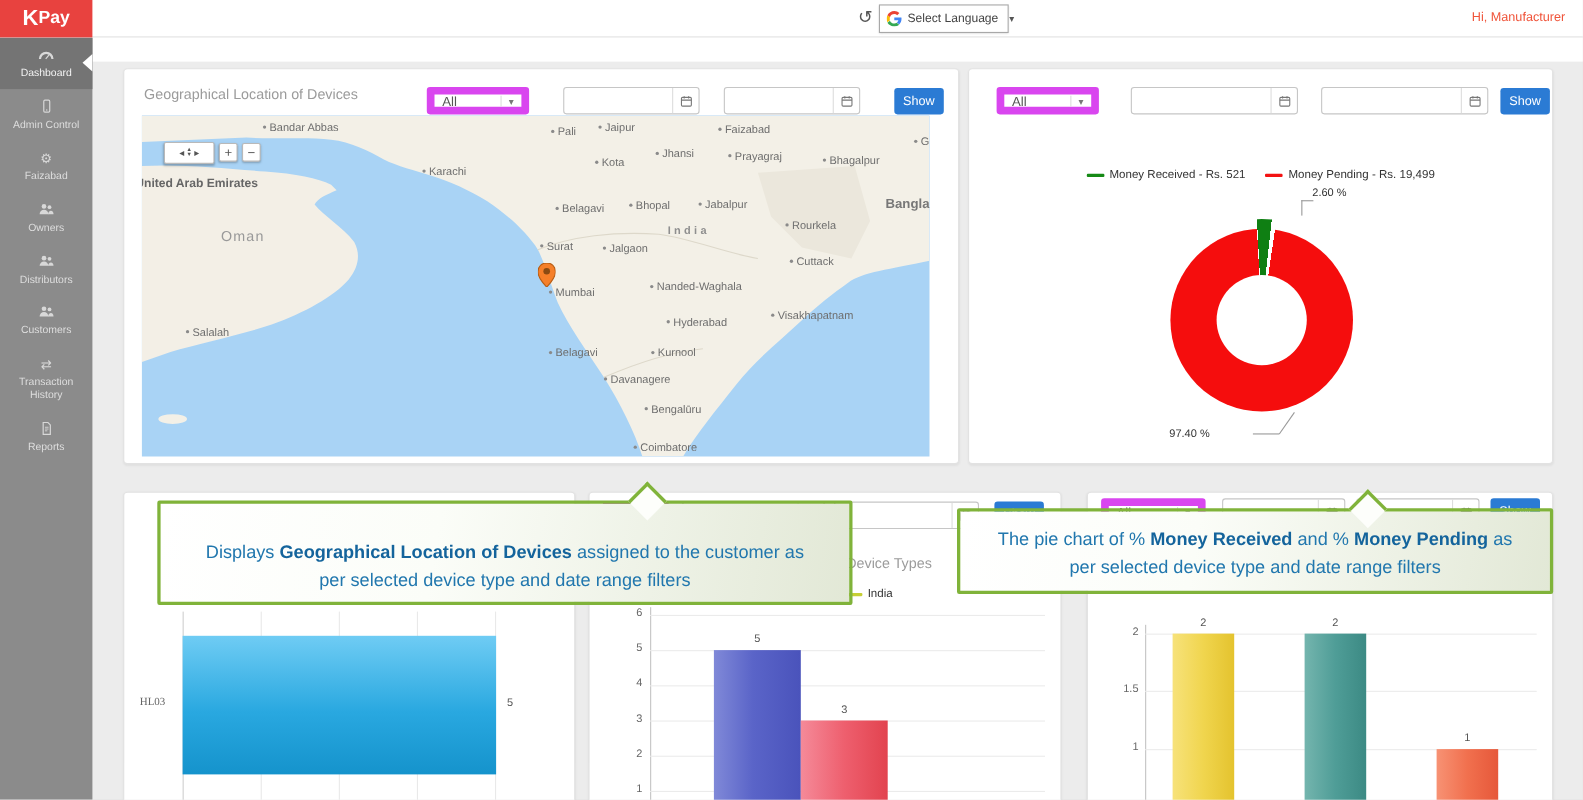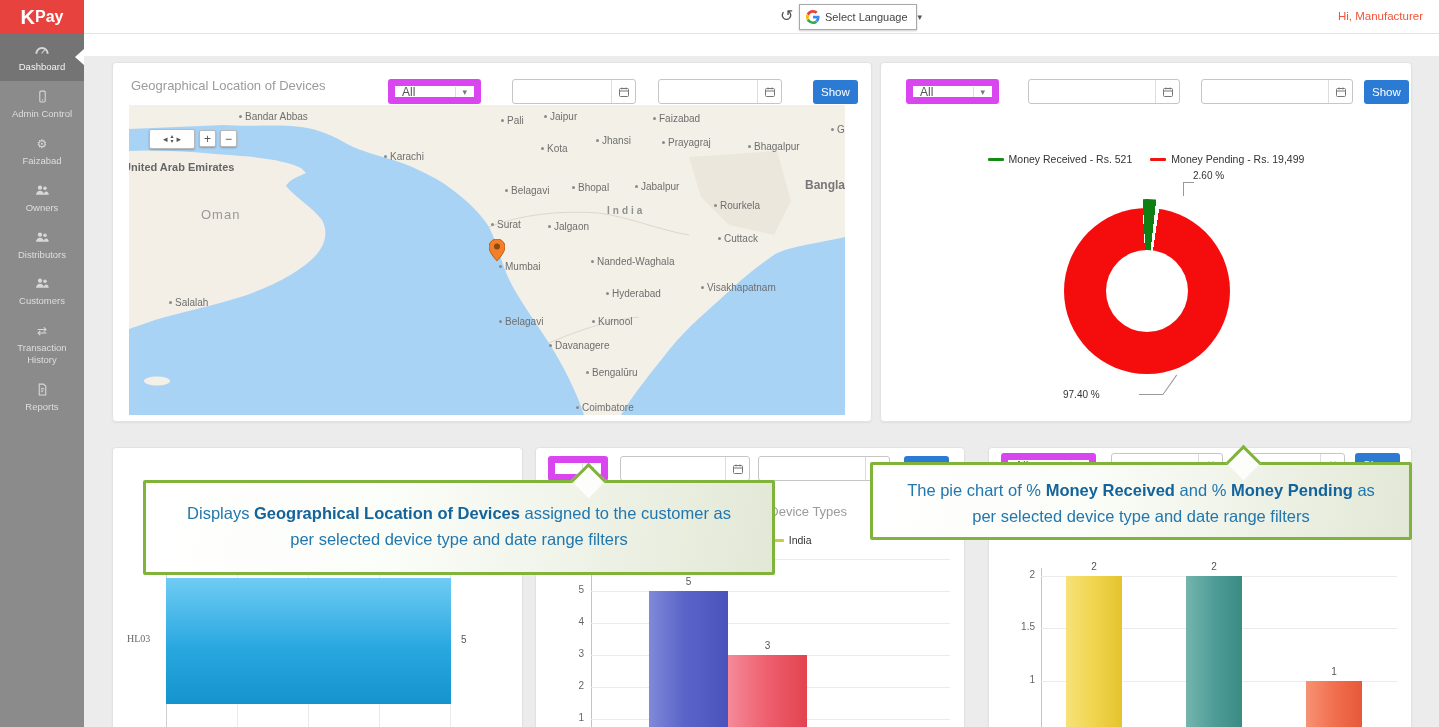--- a/index.html
+++ b/index.html
@@ -438,21 +438,21 @@
       <span class="tick" style="left:16px;top:226px;">1</span>
       <div class="vbar bar-yellow" style="left: 77px; width: 56px; height: 210px; top: 128px;"></div>
       <div class="vbar bar-teal" style="left: 197px; width: 56px; height: 210px; top: 128px;"></div>
       <div class="vbar bar-orange" style="left: 317px; width: 56px; height: 105px; top: 233px;"></div>
       <span class="vbar-label" style="left: 77px; width: 56px; top: 113px;">2</span>
       <span class="vbar-label" style="left: 197px; width: 56px; top: 113px;">2</span>
       <span class="vbar-label" style="left: 317px; width: 56px; top: 218px;">1</span>
     </div>
   </div>
 
-  <div class="callout" style="left:143px;top:455px;width:632px;height:95px;padding:17px 36px 0;margin-top:25px;">
+  <div class="callout" style="left:143px;top:455px;width:632px;height:95px;padding:31px 36px 0;">
     <div class="pointer" style="left:430px;"></div>
     <span>Displays </span><strong>Geographical Location of Devices</strong><span> assigned to the customer as per selected device type and date range filters</span>
   </div>
 
   <div class="callout" style="left:870px;top:462px;width:542px;height:78px;padding:12px 20px 0;">
     <div class="pointer" style="left:358px;"></div>
     <span>The pie chart of % </span><strong>Money Received</strong><span> and % </span><strong>Money Pending</strong><span> as per selected device type and date range filters</span>
   </div>
 
 </div>

